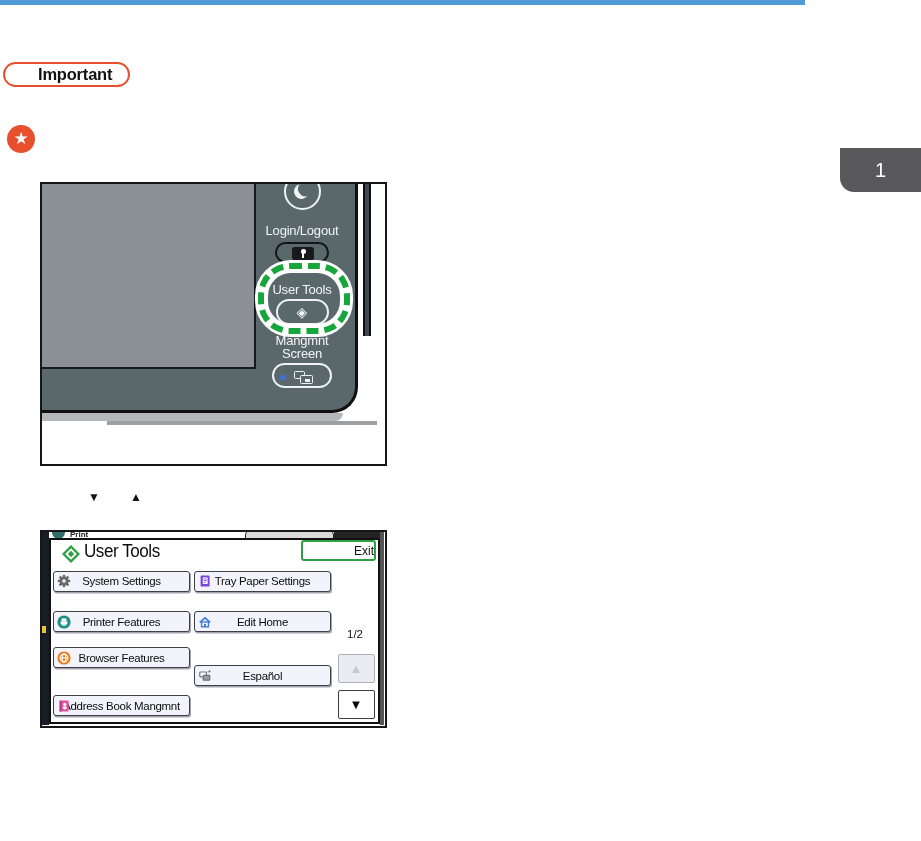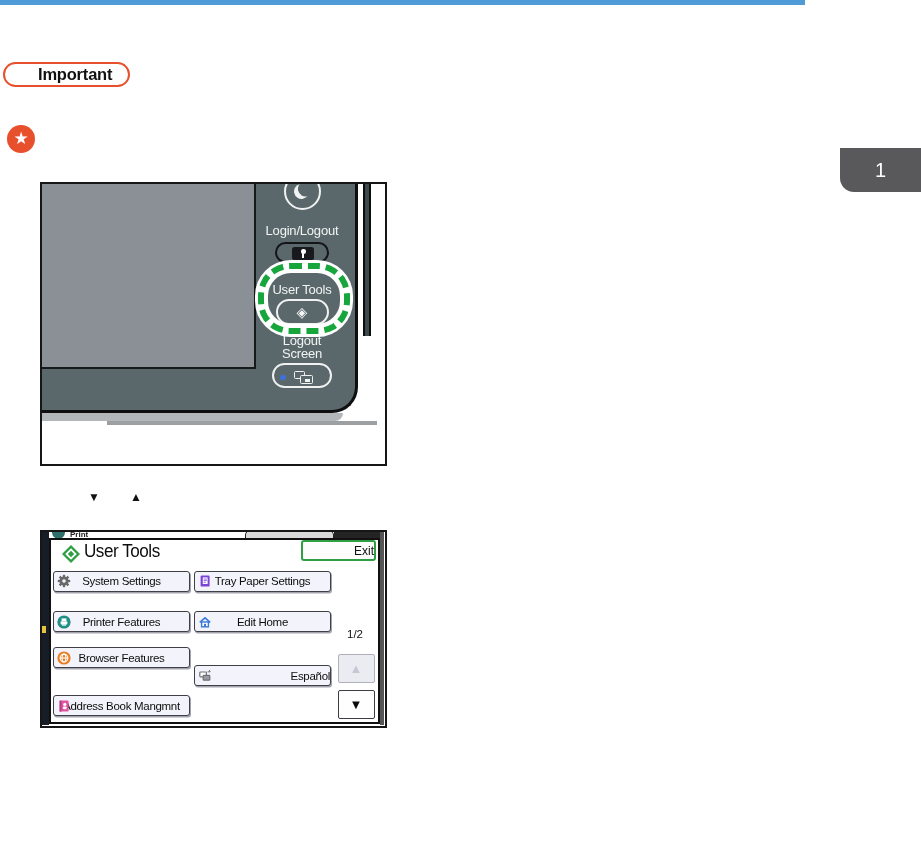--- a/index.html
+++ b/index.html
@@ -77,21 +77,21 @@
 
   .dialog{left:7px;top:5.5px;width:331px;height:186px;background:#fff;border:2px solid #101010;z-index:2;}
   .dlg-title{left:33px;top:1px;font-size:18px;letter-spacing:-0.5px;color:#0d0d0d;transform:scaleX(0.95);transform-origin:left top;}
   .exit-btn{left:250px;top:0.5px;width:75px;height:21px;border:2px solid #2ea043;border-radius:3px;background:#fdfdfd;
             font-size:12px;display:flex;align-items:center;justify-content:flex-end;}
   .ts-btn{width:137px;height:21px;background:#f3f3fb;border:1.5px solid #3f3f47;border-radius:3px;
           box-shadow:1px 1.5px 0 rgba(90,90,110,.55);
           display:flex;align-items:center;justify-content:center;font-size:11.5px;letter-spacing:-0.3px;color:#0d0d0d;}
   .ts-icon{position:absolute;left:3px;top:2.5px;width:14px;height:14px;}
   .colL{left:2px;} .colR{left:143px;}
-  .row1{top:31px;} .row2{top:71.5px;} .row3{top:107.5px;} .rowE{top:125.5px;justify-content:flex-end;} .row4{top:155.5px;}
+  .row1{top:31px;} .row2{top:71.5px;} .row3{top:107.5px;} .rowE{top:125.5px;} .row4{top:155.5px;}
   .pgind{left:284px;top:88px;width:40px;text-align:center;font-size:11.5px;}
   .pager{width:37px;height:29px;border-radius:2px;display:flex;align-items:center;justify-content:center;font-size:13px;}
   .pg-up{left:286.5px;top:114.5px;background:#ebebf2;border:1.5px solid #b0b0bb;color:#c7c7d4;}
   .pg-down{left:286.5px;top:150.5px;background:#fefeff;border:1.5px solid #3c3c44;color:#0a0a0a;}
 </style>
 </head>
 <body>
 
 <div id="page">
 
@@ -125,21 +125,21 @@
       </span>
     </div>
 
     <div class="abs cp-label ut-label">User Tools</div>
     <div class="abs ut-btn">
       <span>◈</span>
     </div>
     <div class="abs halo"></div>
     <div class="abs dashes"></div>
 
-    <div class="abs cp-label simple1">Logout</div>
+    <div class="abs cp-label simple1">Mangmnt</div>
     <div class="abs cp-label simple2">Screen</div>
     <div class="abs ss-btn">
       <span class="abs ss-led"></span>
       <span class="abs scr-back"></span>
       <span class="abs scr-front">
         <span class="abs scr-dot"></span>
       </span>
     </div>
   </div>
 

